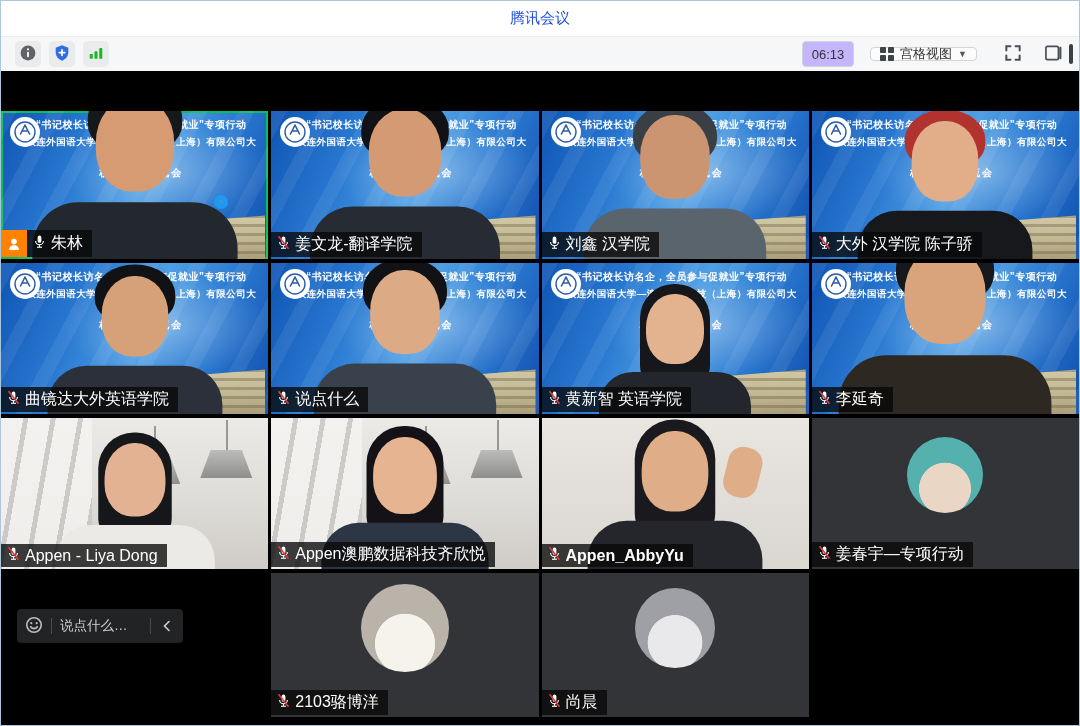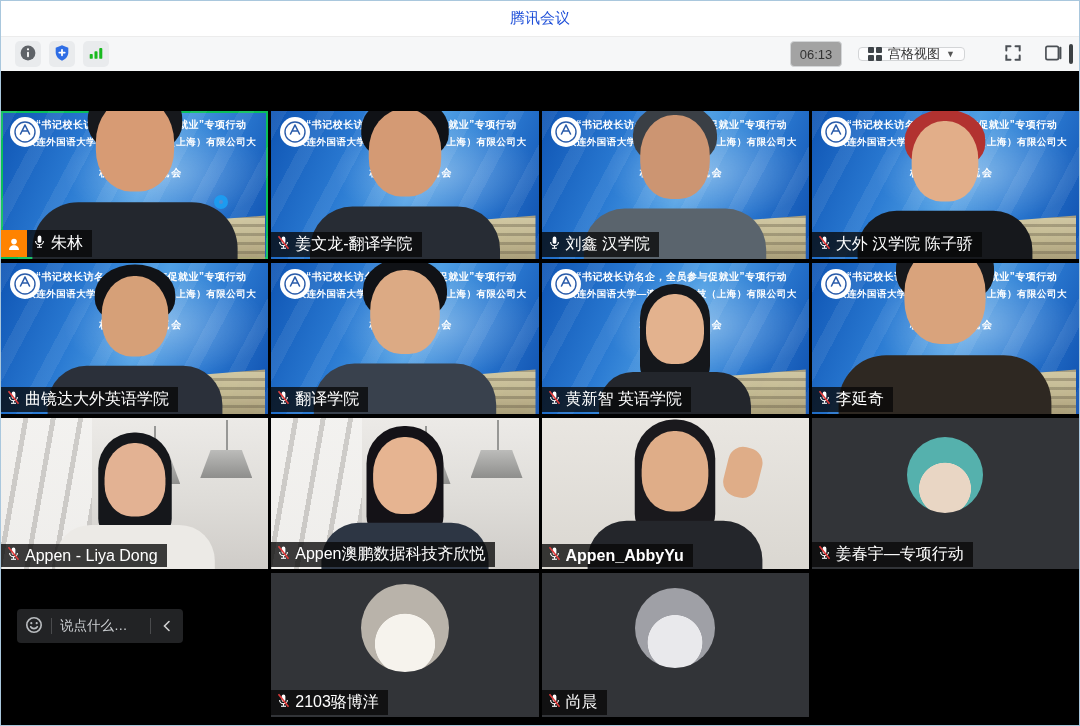--- a/index.html
+++ b/index.html
@@ -17,27 +17,27 @@
   
   .toolbar {
     height:34px; background:#f6f7f8; display:flex; align-items:center; padding:0 6px;
   }
   .tb-btn {
     width:26px; height:26px; border-radius:5px; background:#e9ebed; border:none;
     display:flex; align-items:center; justify-content:center; margin-left:8px; cursor:pointer;
   }
   .tb-spacer { flex:1; }
   .time-box {
-    min-width:52px; height:26px; border:1px solid #d3d5d7; border-radius:4px; background:#a3a3a3;
+    min-width:52px; height:26px; border:1px solid #d3d5d7; border-radius:4px; background:#c4b5fd;
     display:flex; align-items:center; justify-content:center; font-size:13px; color:#333; margin-right:16px;
   }
   .view-btn {
     height:14px; border:1px solid #d3d5d7; border-radius:4px; background:#fcfcfd;
     display:flex; align-items:center; gap:6px; padding:0 9px; font-size:13px; color:#333;
-    margin-right:38px; cursor:pointer;
+    margin-right:26px; cursor:pointer;
   }
   .grid-ico { display:grid; grid-template-columns:6px 6px; grid-template-rows:6px 6px; gap:2px; }
   .grid-ico i { background:#3f4449; border-radius:1px; }
   .caret { font-size:9px; color:#555; }
   .plain-ico { background:none; border:none; margin-right:20px; cursor:pointer; display:flex; align-items:center; }
   .edge-sliver { width:4px; height:20px; background:#3c4043; border-radius:2px; margin-left:2px; }
   
   .video-area { position:relative; height:656px; background:#000; padding:40px 0 0 0; }
   .grid {
     display:grid; grid-template-columns:repeat(4,1fr); grid-template-rows:148px 151px 151px 144px;
@@ -417,21 +417,21 @@
       <div class="name-label">
         <span class="mic-wrap">
           <svg width="15" height="15" viewBox="0 0 24 24">
             <rect x="9" y="2.5" width="6" height="11.5" rx="3" fill="#fff"></rect>
             <path d="M5.8 11a6.2 6.2 0 0 0 12.4 0" fill="none" stroke="#fff" stroke-width="1.8"></path>
             <line x1="12" y1="17.2" x2="12" y2="20.6" stroke="#fff" stroke-width="1.8"></line>
             <line x1="8" y1="21.2" x2="16" y2="21.2" stroke="#fff" stroke-width="1.8"></line>
             <line class="mic-slash" x1="4" y1="2" x2="20" y2="22" stroke="#e03c3c" stroke-width="2.6"></line>
           </svg>
         </span>
-        <span class="nm">翻译学院</span>
+        <span class="nm">说点什么</span>
       </div>
     </div>
   </div>
         <div class="tile bg-blue" style="grid-row-start: 2; grid-column-start: 3;">
     <div class="banner-part">
       <div class="logo">
         <svg width="22" height="22" viewBox="0 0 22 22">
                 <circle cx="11" cy="11" r="10" fill="#fff" stroke="#2a5caa" stroke-width="1.4"></circle>
                 <path d="M11 4l-4.5 9M11 4l4.5 9M8 10h6" stroke="#2a5caa" stroke-width="1.6" fill="none" stroke-linecap="round"></path>
               </svg>

